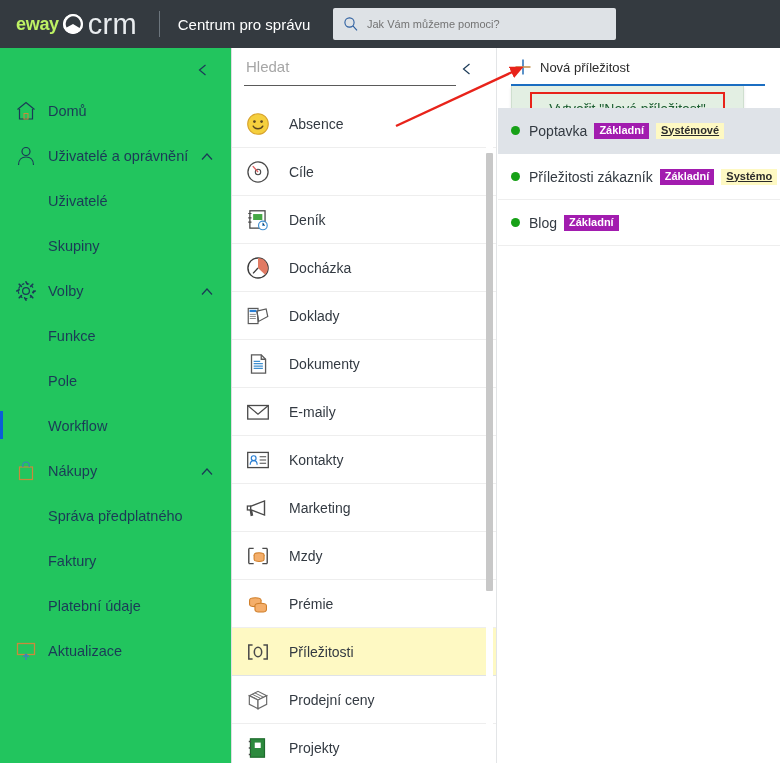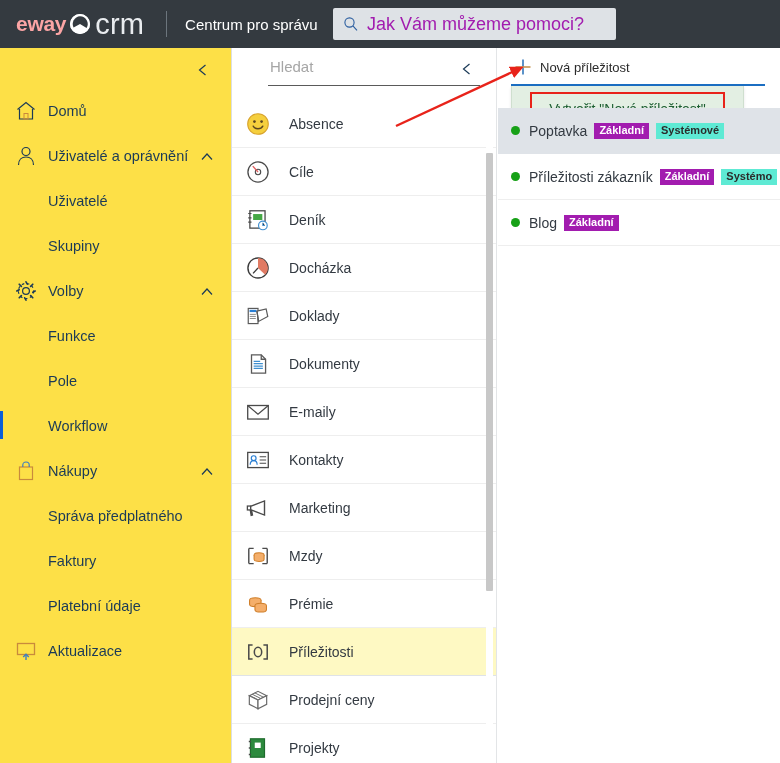--- a/index.html
+++ b/index.html
@@ -9,42 +9,42 @@
     overflow:hidden; background:#ffffff;
   }
   #app{ position:relative; width:780px; height:763px; }
 
   
   .topbar{
     position:absolute; left:0; top:0; width:780px; height:48px;
     background:#343a40; display:flex; align-items:center;
   }
   .logo{ display:flex; align-items:center; margin-left:16px; }
-  .logo-eway{ color:#fca5a5; font-size:21px; font-weight:bold; letter-spacing:-0.3px; }
+  .logo-eway{ color:#bef264; font-size:18px; font-weight:bold; letter-spacing:-0.3px; }
   .logo-mark{
     width:20px; height:20px; border-radius:50%; background:#ffffff;
     margin:0 5px 0 4px; position:relative; display:inline-block;
   }
   .logo-mark svg{ position:absolute; left:0; top:0; }
   .logo-crm{ color:#e9ecef; font-size:29px; font-weight:300; letter-spacing:0.2px; }
   .topbar-sep{
     width:1px; height:26px; background:#6c757d; margin:0 18px 0 22px;
   }
   .topbar-title{ color:#ffffff; font-size:15px; font-weight:400; }
   .searchbox{
     position:absolute; left:333px; top:8px; width:283px; height:32px;
     background:#dee2e6; border-radius:2px; display:flex; align-items:center;
   }
   .search-icon{ margin-left:10px; display:flex; }
-  .search-ph{ color:#a21caf; font-size:18px; margin-left:8px;text-align:right; }
+  .search-ph{ color:#737373; font-size:11px; margin-left:8px;text-align:right; }
 
   
   .sidebar{
     position:absolute; left:0; top:48px; width:232px; height:715px;
-    background:#fde047; border-right:1px solid #dcdfe1;
+    background:#22c55e; border-right:1px solid #dcdfe1;
   }
   .collapse-btn{
     position:absolute; right:16px; top:10px; width:24px; height:24px;
     display:flex; align-items:center; justify-content:center; cursor:pointer;
   }
   .nav{ position:absolute; left:0; top:40px; width:232px; }
   .nav-row{
     position:relative; height:45px; display:flex; align-items:center; cursor:pointer;
   }
   .nav-icon{
@@ -64,21 +64,21 @@
   
   .midpanel{
     position:absolute; left:232px; top:48px; width:265px; height:715px;
     background:#ffffff; border-right:1px solid #e3e5e7; overflow:hidden;
   }
   .mid-searchwrap{ position:relative; height:50px; }
   .mid-search{
     position:absolute; left:12px; top:8px; width:212px; height:30px;
     border:none; border-bottom:1px solid #5a5a5a; background:transparent;
     font-family:"Liberation Sans", sans-serif; font-size:15px; color:#333;
-    outline:none; padding:0 2px 8px 2px;margin-left:24px;
+    outline:none; padding:0 2px 8px 2px;
   }
   .mid-search::placeholder{ color:#a6a6a6; }
   .mid-collapse{
     position:absolute; right:18px; top:10px; width:22px; height:22px;
     display:flex; align-items:center; justify-content:center; cursor:pointer;
   }
   .mod-list{ position:absolute; left:0; top:52px; width:265px; }
   .mod-row{
     position:relative; height:48px; display:flex; align-items:center;
     border-bottom:1px solid #eeeeee; cursor:pointer;
@@ -136,21 +136,21 @@
   .dot{
     width:9px; height:9px; border-radius:50%; background:#17a117; margin-left:13px;
     flex:0 0 auto;
   }
   .state-label{ color:#333a42; font-size:14px; margin-left:9px; white-space:nowrap; }
   .badge{
     font-size:11px; font-weight:bold; color:#ffffff; padding:2px 5px 3px 5px;
     margin-left:7px; white-space:nowrap; line-height:1;
   }
   .badge.green{ background:#a21caf; }
-  .badge.amber{ background:#5eead4; color:#2b2b2b; }
+  .badge.amber{ background:#fef9c3; color:#2b2b2b;text-decoration:underline; }
 
   
   .annot{ position:absolute; left:0; top:0; width:780px; height:763px; pointer-events:none; }
 </style>
 </head>
 <body>
 
 <div id="app">
 
   <div class="topbar">

